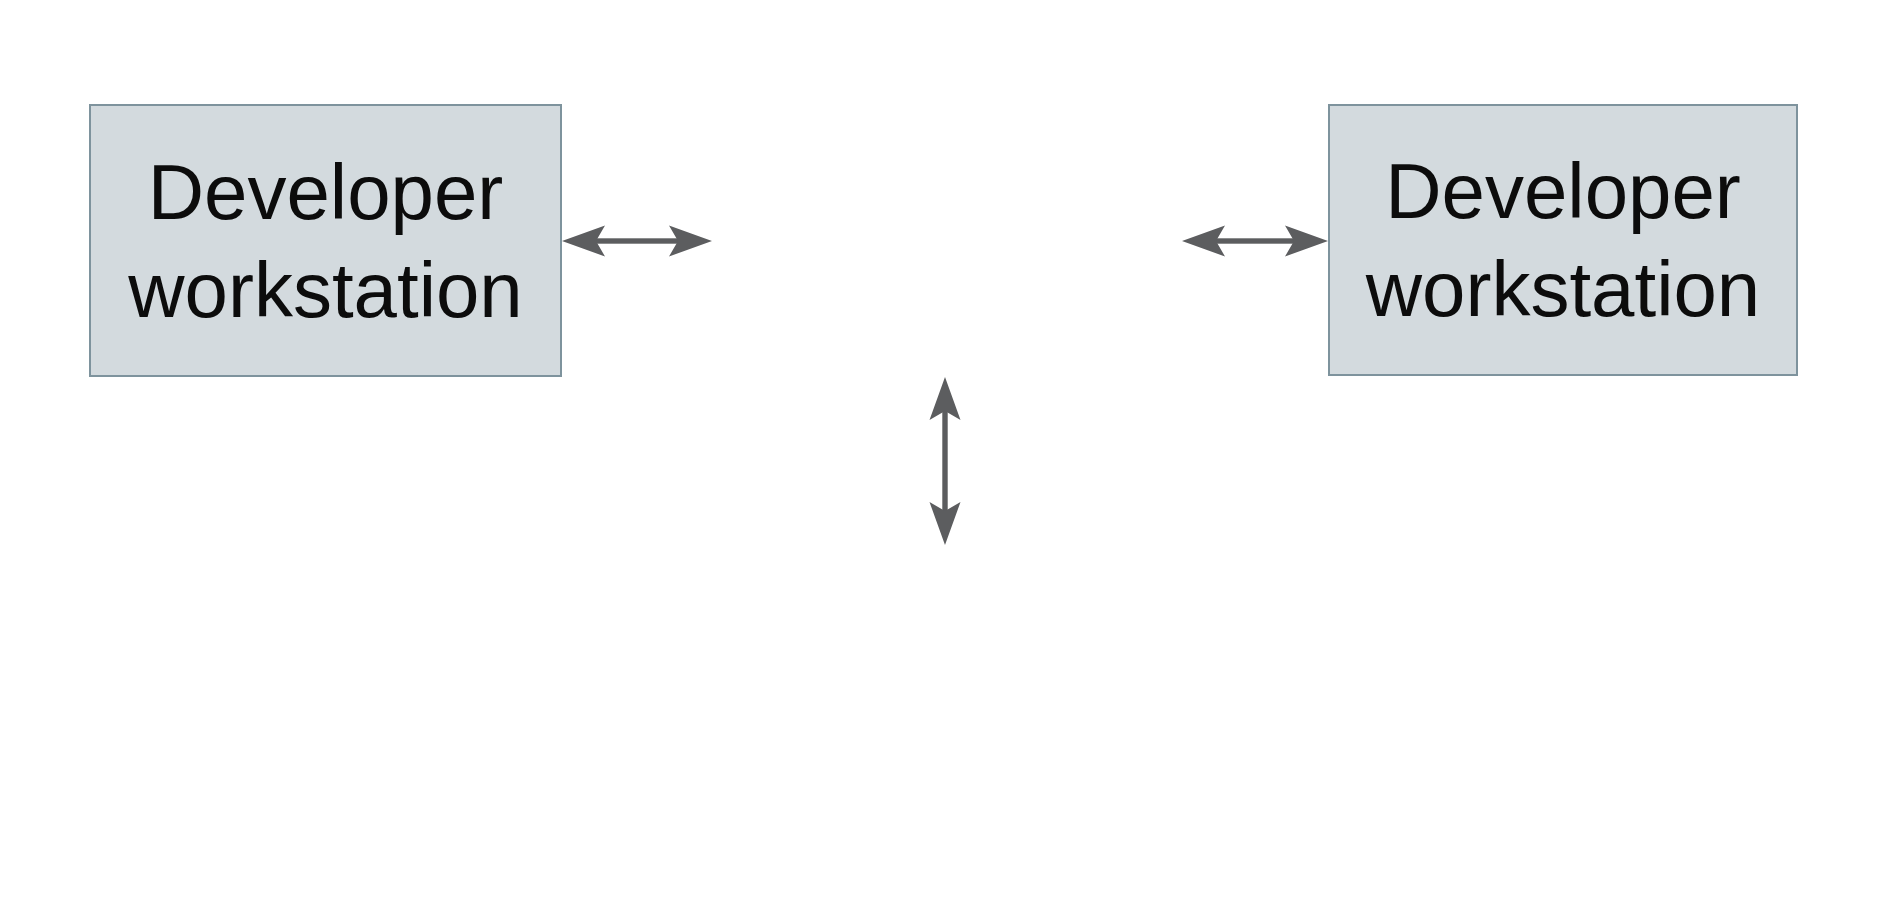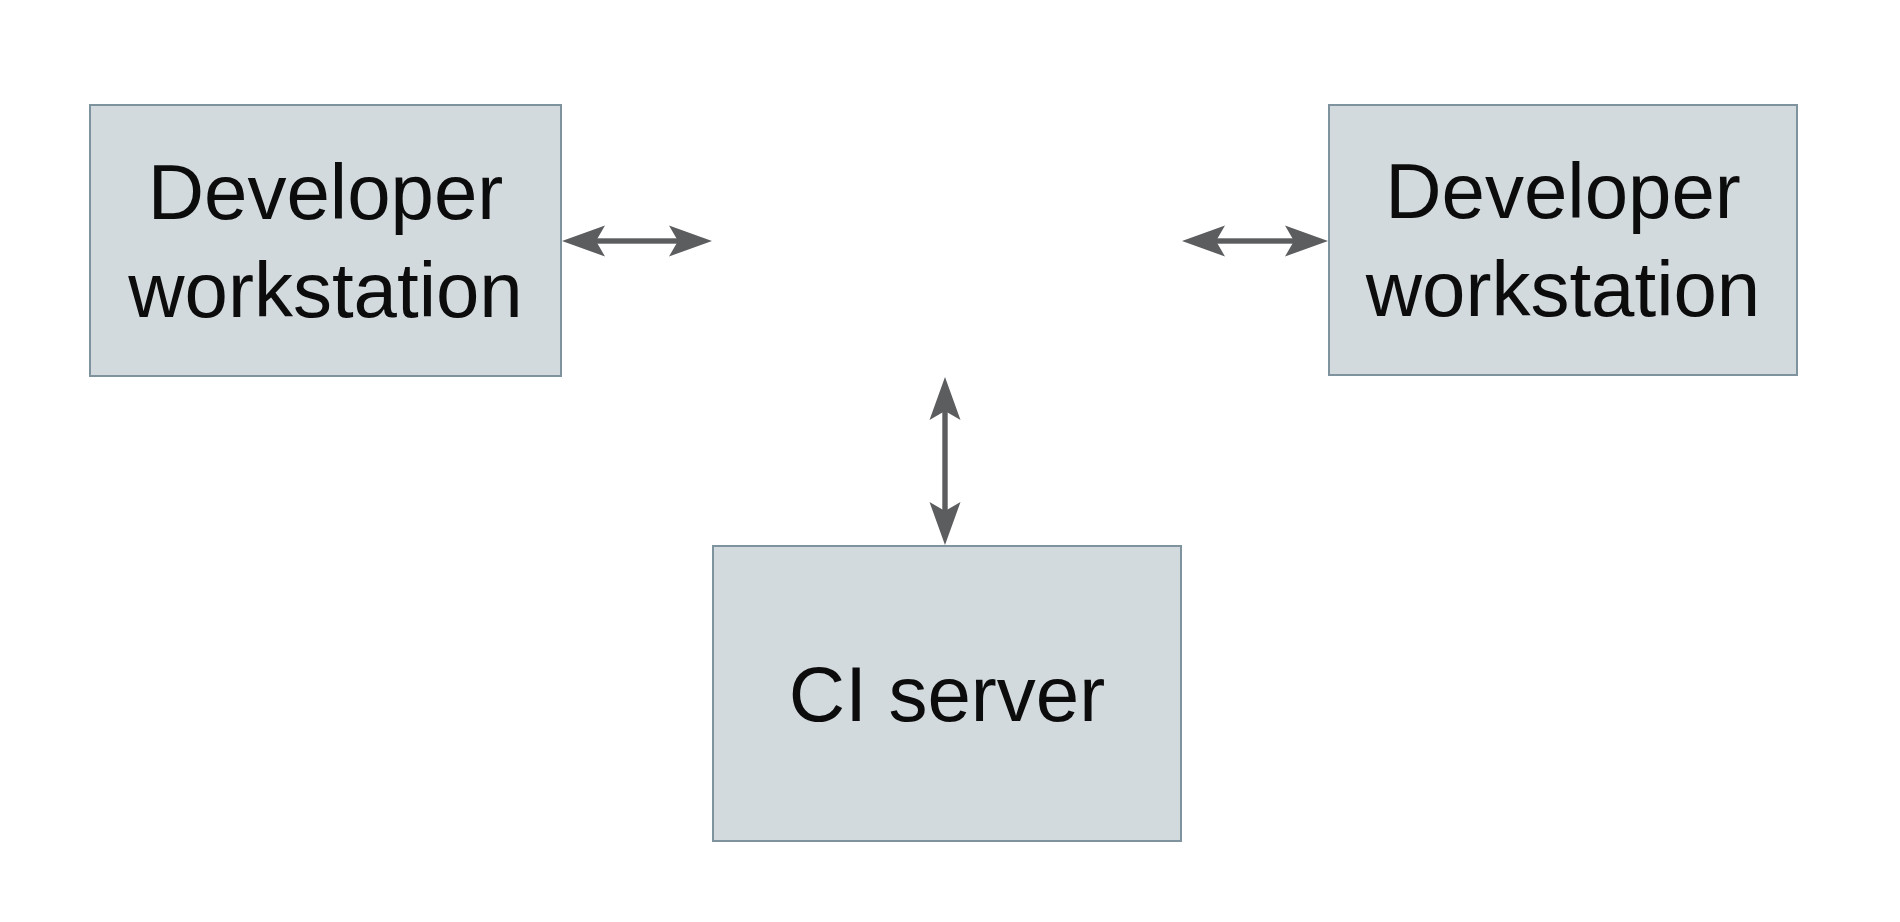--- a/index.html
+++ b/index.html
@@ -54,23 +54,20 @@
 
   <div class="node node-ws-left">
     <div class="label">Developer workstation</div>
   </div>
 
 
   <div class="node node-ws-right">
     <div class="label">Developer workstation</div>
   </div>
 
-  <div class="node node-ci">
-    <div class="label">CI server</div>
-  </div>
 
   <svg class="edge edge-left" width="150" height="44" viewBox="0 0 150 44" aria-hidden="true">
     <rect x="28" y="19.3" width="94" height="5.4"></rect>
     <path d="M0,22 L43,6.5 L34,22 L43,37.5 Z"></path>
     <path d="M150,22 L107,6.5 L116,22 L107,37.5 Z"></path>
   </svg>
 
   <svg class="edge edge-right" width="146" height="44" viewBox="0 0 146 44" aria-hidden="true">
     <rect x="28" y="19.3" width="90" height="5.4"></rect>
     <path d="M0,22 L43,6.5 L34,22 L43,37.5 Z"></path>

